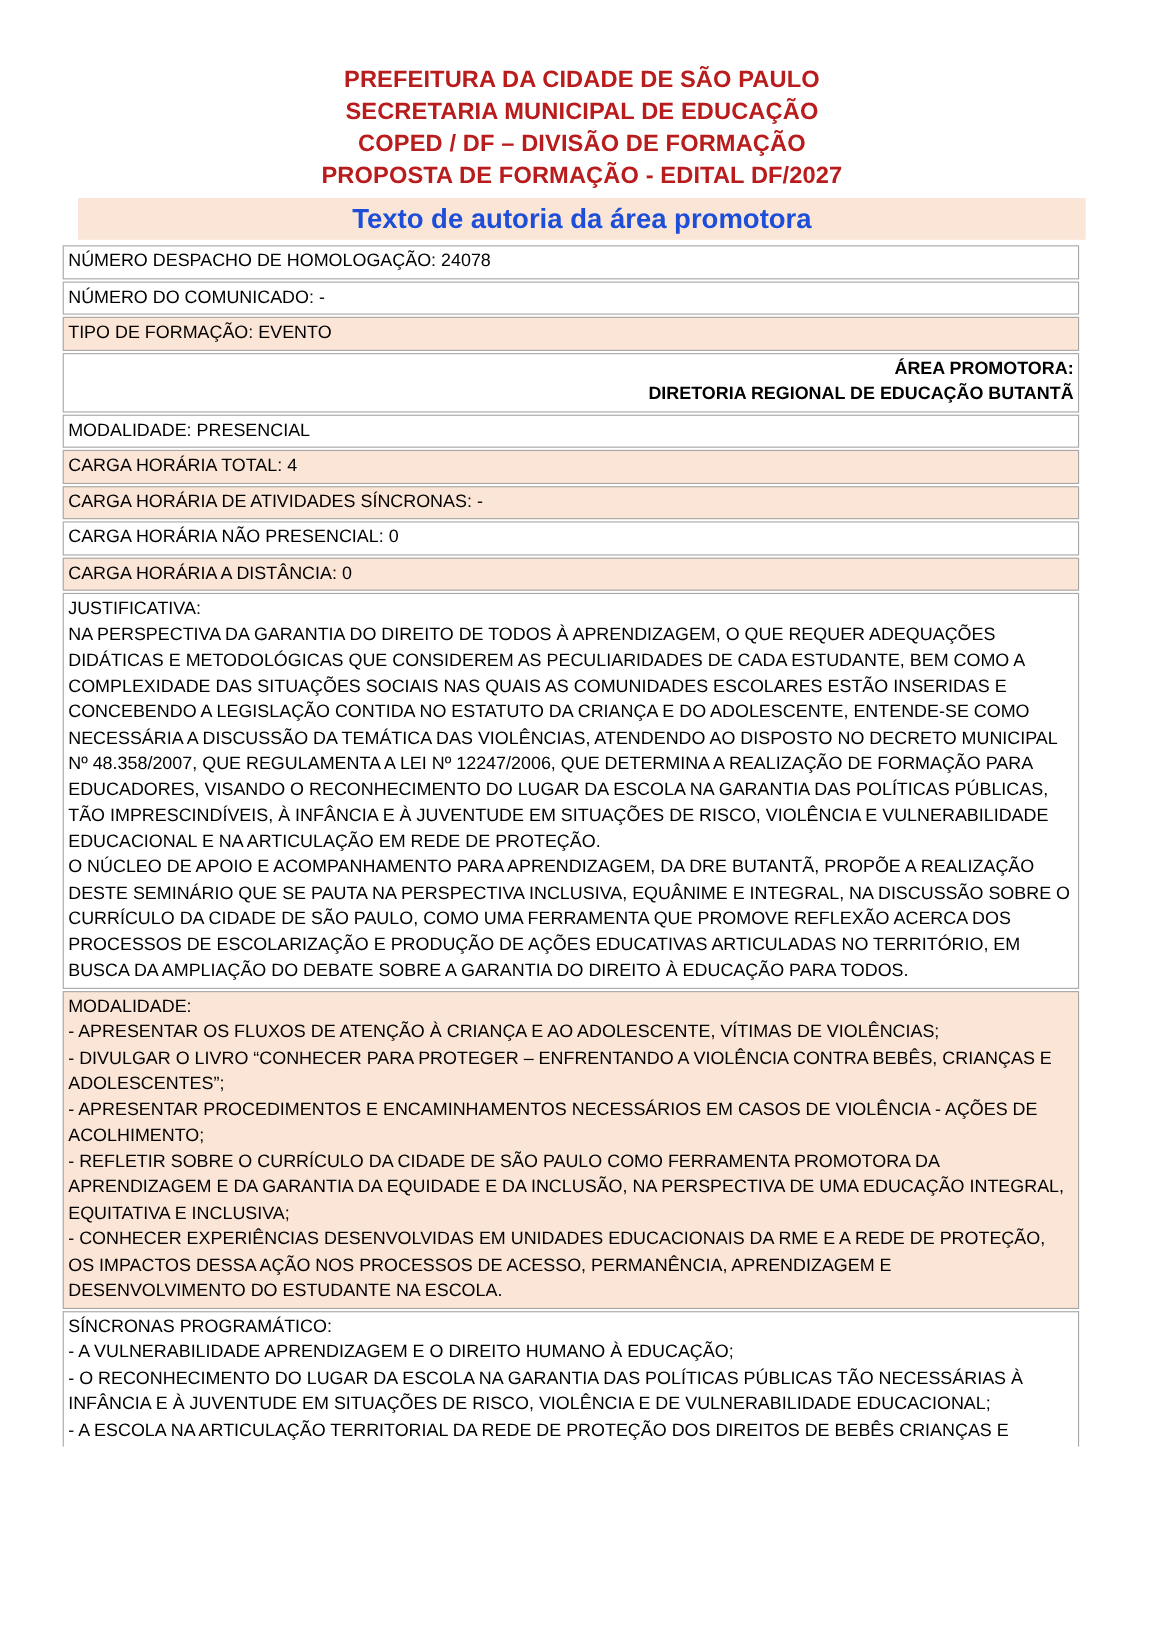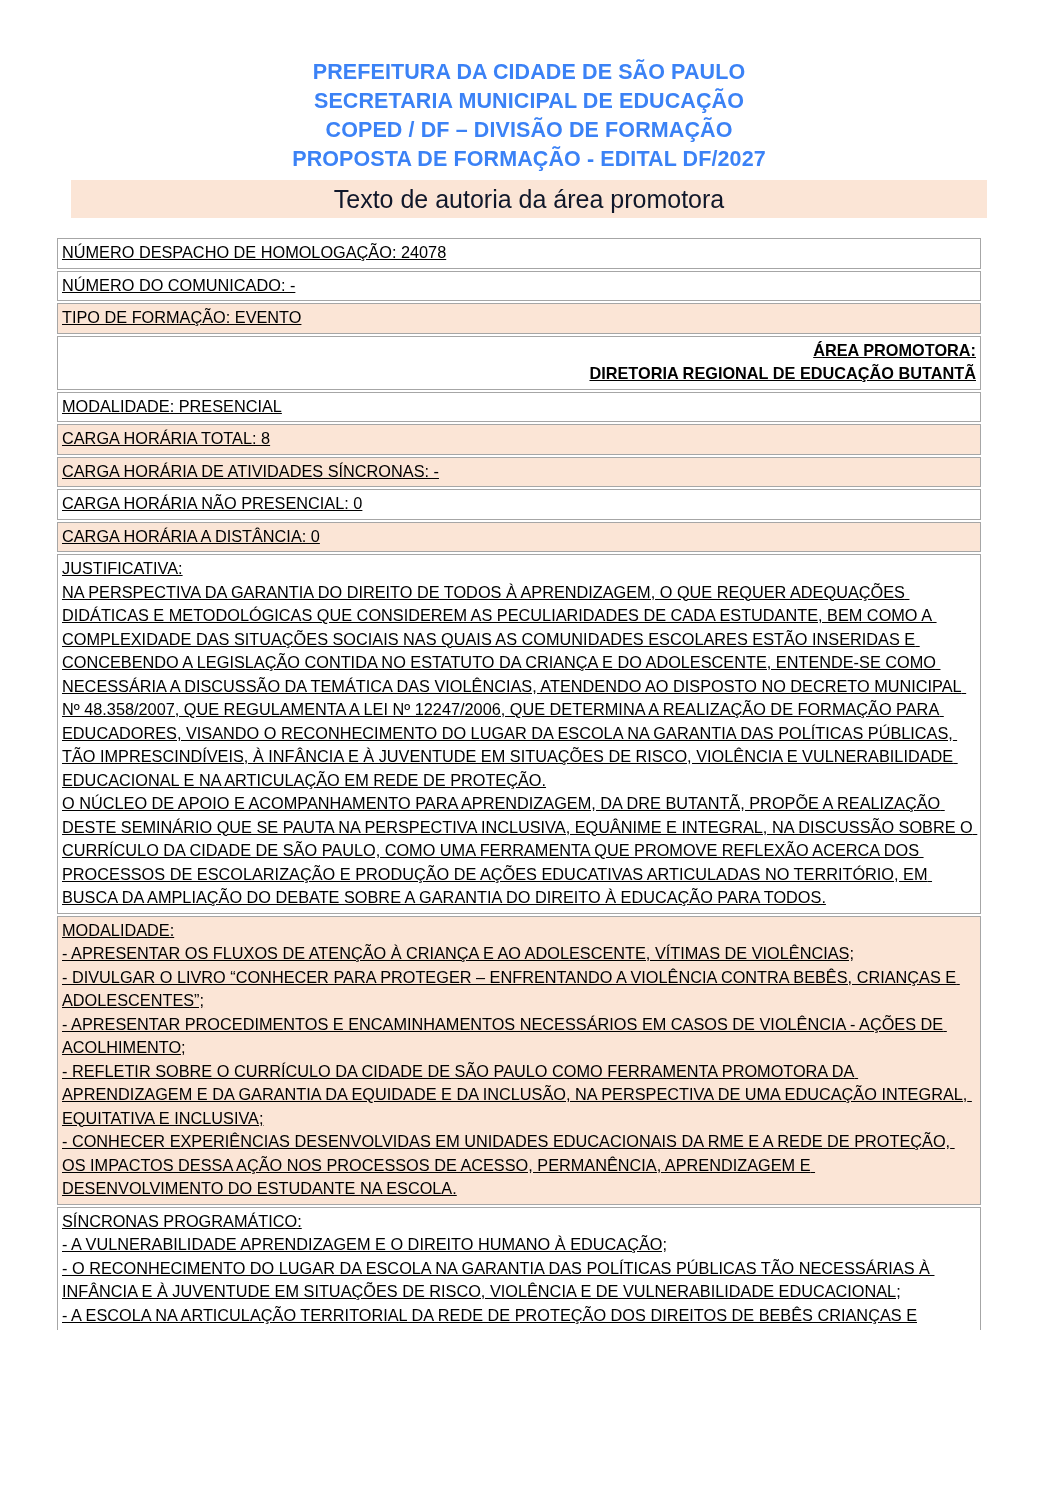--- a/index.html
+++ b/index.html
@@ -26,48 +26,47 @@
   
   .doc-header {
     padding-top: 58px;
     text-align: center;
   }
   .doc-header .hline {
     font-size: 21.5px;
     font-weight: bold;
     line-height: 29px;
     letter-spacing: 0.1px;
-    color: #3b82f6;
+    color: #b91c1c;
   }
 
   
   .banner {
     margin: 6px auto 0 auto;
     width: 916px;
     height: 38px;
     background: #fbe5d6;
     display: flex;
     align-items: center;
     justify-content: center;
   }
   .banner-text {
-    color: #0f172a;
+    color: #1d4ed8;
     font-size: 25px;
-    font-weight: normal;
+    font-weight: bold;
     line-height: 30px;
   }
 
   
   .doc-table {
     width: 924px;
-    margin: 18px auto;
+    margin: 3px auto;
     margin-left: 57px;
     border-collapse: separate;
     border-spacing: 0 2px;
-    text-decoration: underline;
   }
   .doc-table td {
     border: 1px solid #a6a6a6;
     padding: 2px 4px 3px 4px;
     font-size: 16.3px;
     line-height: 23.5px;
     vertical-align: top;
     background: #ffffff;
   }
   .doc-table tr.shaded td { background: #fbe5d6; }
@@ -112,21 +111,21 @@
       <tr>
         <td class="bold">
           <span class="cellline b">ÁREA PROMOTORA:</span>
           <span class="cellline b">DIRETORIA REGIONAL DE EDUCAÇÃO BUTANTÃ</span>
         </td>
       </tr>
       <tr>
         <td>MODALIDADE: PRESENCIAL</td>
       </tr>
       <tr class="shaded">
-        <td>CARGA HORÁRIA TOTAL: 8</td>
+        <td>CARGA HORÁRIA TOTAL: 4</td>
       </tr>
       <tr class="shaded">
         <td>CARGA HORÁRIA DE ATIVIDADES SÍNCRONAS:  -</td>
       </tr>
       <tr>
         <td>CARGA HORÁRIA NÃO PRESENCIAL: 0</td>
       </tr>
       <tr class="shaded">
         <td>CARGA HORÁRIA A DISTÂNCIA: 0</td>
       </tr>

